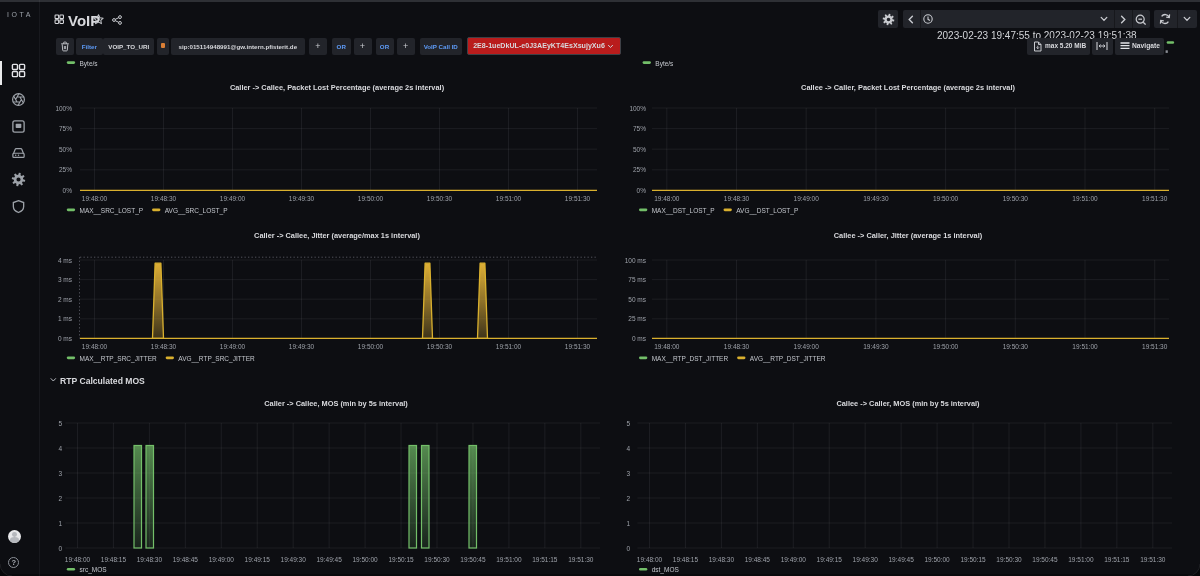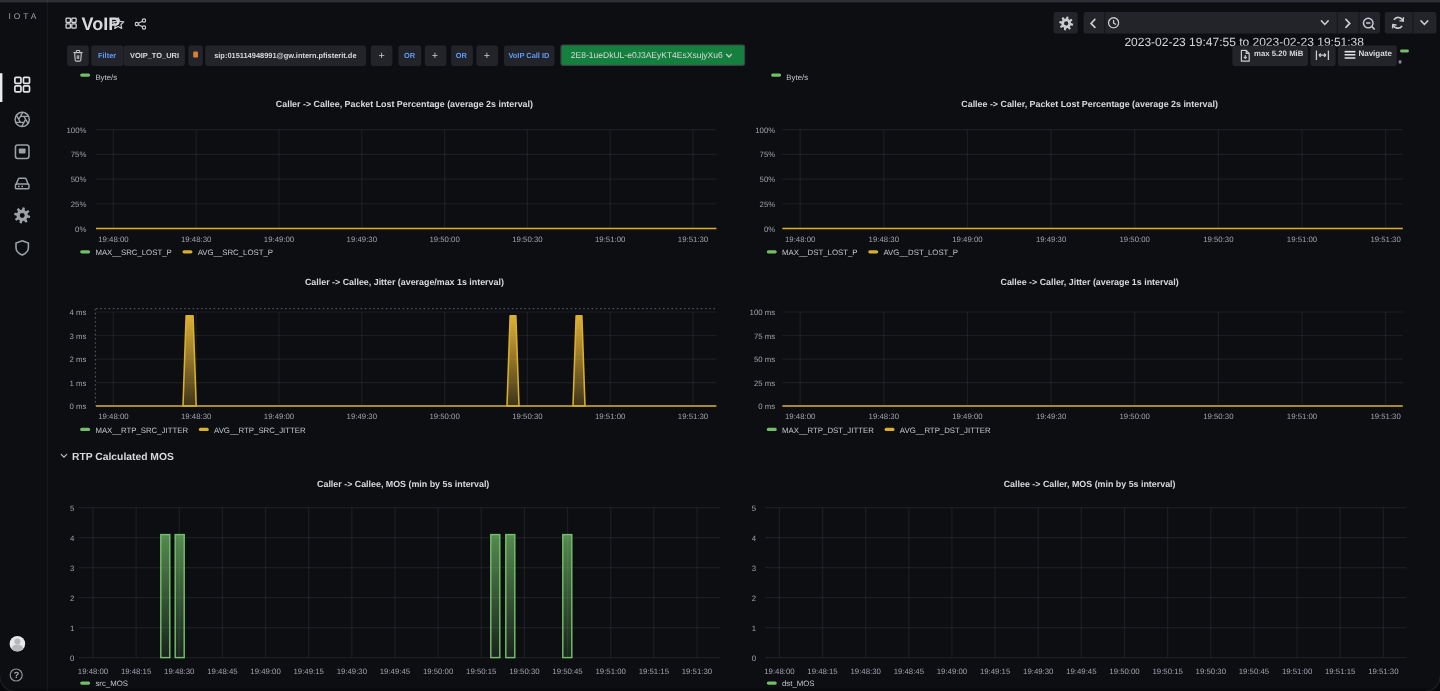--- a/index.html
+++ b/index.html
@@ -379,21 +379,21 @@
     </div>
     <div style="position:absolute;left:375.5px;top:37.5px;width:18px;height:17px;background:#22242a;border-radius:2px">
       <div style="position:absolute;left:0;top:0;width:18px;height:17px;display:flex;align-items:center;justify-content:center;font-size:6.2px;font-weight:bold;color:#5e9bf7;white-space:nowrap">OR</div>
     </div>
     <div style="position:absolute;left:396.5px;top:37.5px;width:18.5px;height:17px;background:#22242a;border-radius:2px">
       <div style="position:absolute;left:0;top:0;width:18.5px;height:17px;display:flex;align-items:center;justify-content:center;font-size:9px;font-weight:normal;color:#c9cbd0;white-space:nowrap">+</div>
     </div>
     <div style="position:absolute;left:419.5px;top:37.5px;width:42.5px;height:17px;background:#22242a;border-radius:2px">
       <div style="position:absolute;left:0;top:0;width:42.5px;height:17px;display:flex;align-items:center;justify-content:center;font-size:6.2px;font-weight:bold;color:#5e9bf7;white-space:nowrap">VoIP Call ID</div>
     </div>
-    <div style="position:absolute;left:466.5px;top:37px;width:154px;height:18px;background:#15803d;border:1px solid #3e4046;border-radius:2px;display:flex;align-items:center;justify-content:center;font-size:7.1px;font-weight:normal;color:#d8d9dd;white-space:nowrap">2E8-1ueDkUL-e0J3AEyKT4EsXsujyXu6&nbsp;<svg width="7" height="5" viewBox="0 0 8 6">
+    <div style="position:absolute;left:466.5px;top:37px;width:154px;height:18px;background:#b91c1c;border:1px solid #3e4046;border-radius:2px;display:flex;align-items:center;justify-content:center;font-size:7.1px;font-weight:bold;color:#d8d9dd;white-space:nowrap">2E8-1ueDkUL-e0J3AEyKT4EsXsujyXu6&nbsp;<svg width="7" height="5" viewBox="0 0 8 6">
         <path d="M1.2 1.2 L4 4.2 L6.8 1.2" stroke="#c9cbd0" stroke-width="1.2" fill="none"></path>
       </svg></div>
     <div style="position:absolute;left:1027px;top:37.5px;width:62.5px;height:17px;background:#22242a;border-radius:2px"></div>
     <svg style="position:absolute;left:1032.5px;top:40.5px" width="9.5" height="11" viewBox="0 0 9.5 11">
       <path d="M1.5 1 L5.5 1 L8 3.5 L8 10 L1.5 10 Z M5.5 1 L5.5 3.5 L8 3.5" stroke="#c9cbd0" stroke-width="1" fill="none" stroke-linejoin="round"></path>
       <path d="M4.75 4.8 L4.75 7.6 M3.5 6.4 L4.75 7.7 L6 6.4" stroke="#c9cbd0" stroke-width="0.9" fill="none"></path>
     </svg>
     <div style="position:absolute;left:1045px;top:41.5px;font-size:6.5px;font-weight:bold;color:#d8d9dd;white-space:nowrap">max 5.20 MiB</div>
     <div style="position:absolute;left:1092px;top:37.5px;width:20.5px;height:17px;background:#22242a;border-radius:2px"></div>
     <svg style="position:absolute;left:1096px;top:41px" width="12" height="10" viewBox="0 0 12 10">

